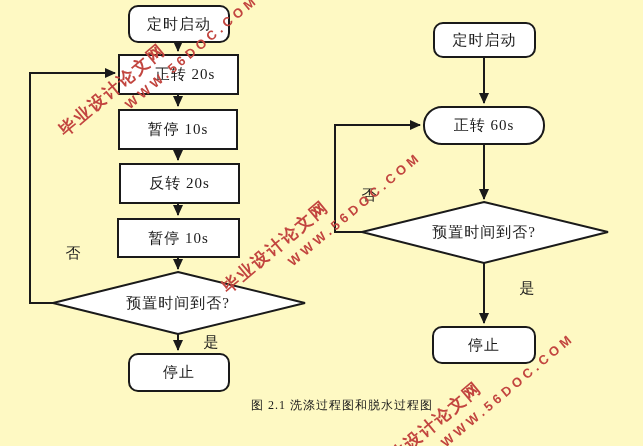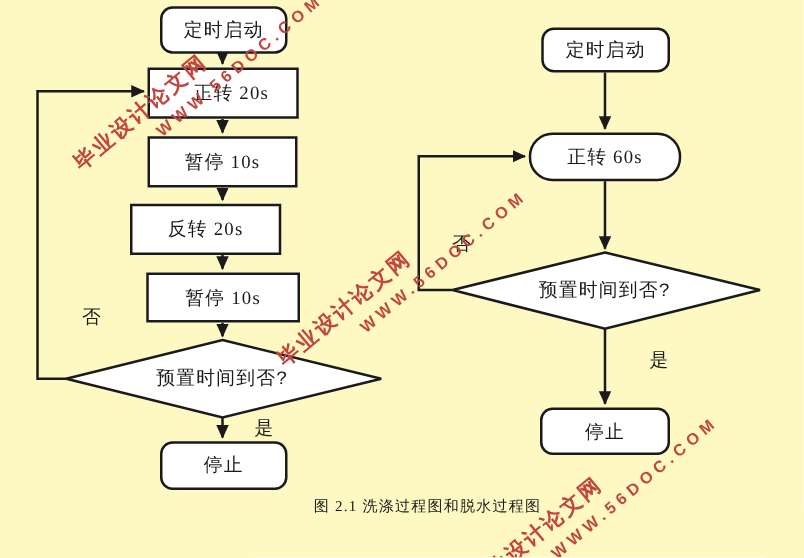--- a/index.html
+++ b/index.html
@@ -16,21 +16,21 @@
     border:2px solid #1a1a1a;background:#ffffff;
     font-size:15px;letter-spacing:1px;white-space:nowrap;
   }
   .terminator{border-radius:10px;}
   .edge-label{
     position:absolute;z-index:2;font-size:15px;
     text-align:center;white-space:nowrap;
   }
   .decision-label{
     position:absolute;z-index:2;font-size:15px;letter-spacing:1px;
-    text-align:center;white-space:nowrap;transform:translate(-50%,-50%);font-family:Liberation Mono, monospace;
+    text-align:center;white-space:nowrap;transform:translate(-50%,-50%);
   }
   .caption{
     position:absolute;z-index:2;left:162px;top:397px;width:360px;
     text-align:center;font-size:12px;letter-spacing:1px;white-space:nowrap;
   }
   .watermark{
     position:absolute;z-index:5;pointer-events:none;
     transform:rotate(-40deg);transform-origin:0 0;
     color:var(--wm-color,#c2453f);line-height:1;white-space:nowrap;
     font-family:"Liberation Sans","DejaVu Sans",sans-serif;
@@ -68,21 +68,21 @@
     <path d="M362,232 L335,232 L335,125 L420,125" stroke="#1a1a1a" stroke-width="2" fill="none" marker-end="url(#arw)"></path>
     <polygon points="484,202 608,232 484,263 362,232" fill="#ffffff" stroke="#1a1a1a" stroke-width="2"></polygon>
   </svg>
 
   <div class="node terminator" style="left:128px;top:5px;width:102px;height:38px;">定时启动</div>
 
   <div class="node" style="left:118px;top:54px;width:121px;height:41px;padding-left:13px;">正转 20s</div>
 
   <div class="node" style="left:118px;top:109px;width:120px;height:41px;">暂停 10s</div>
 
-  <div class="node" style="left:104px;top:163px;width:121px;height:41px;">反转 20s</div>
+  <div class="node" style="left:119px;top:163px;width:121px;height:41px;">反转 20s</div>
 
   <div class="node" style="left:117px;top:218px;width:123px;height:40px;">暂停 10s</div>
 
   <div class="decision-label" style="left:178px;top:303px;">预置时间到否?</div>
 
   <div class="edge-label" style="left:60px;top:244px;width:26px;">否</div>
 
   <div class="edge-label" style="left:198px;top:333px;width:26px;">是</div>
 
   <div class="node terminator" style="left:128px;top:353px;width:102px;height:39px;">停止</div>

